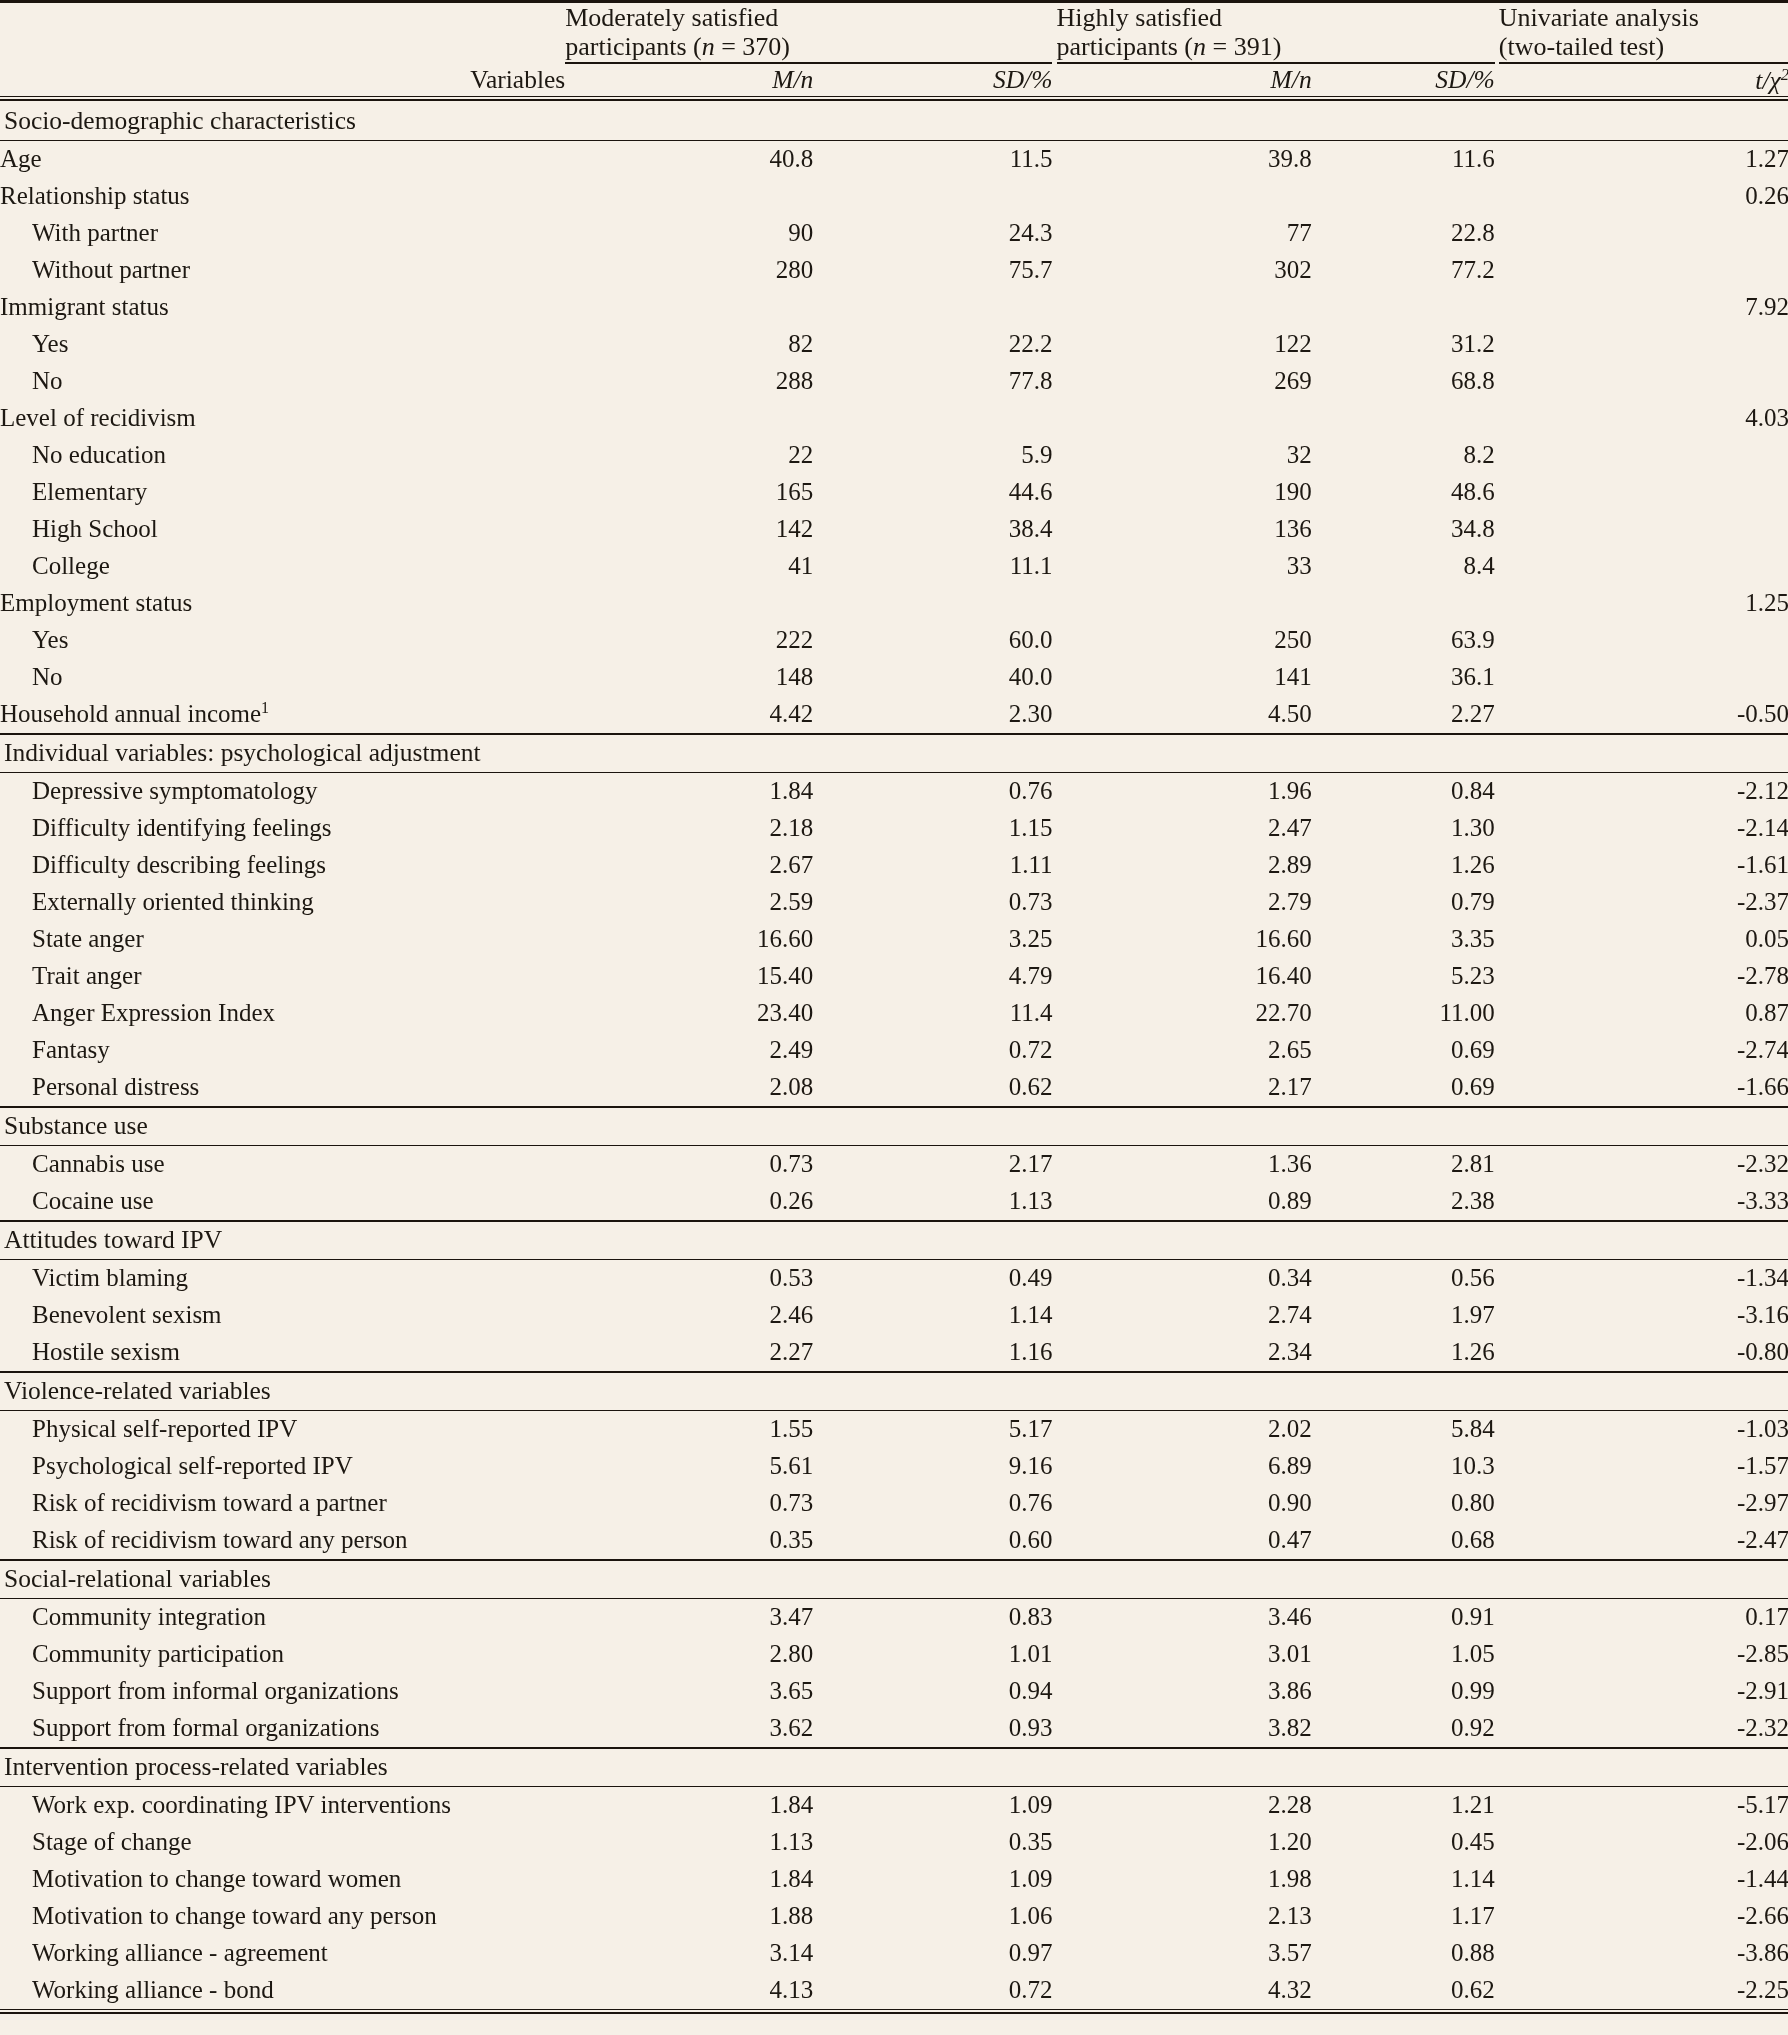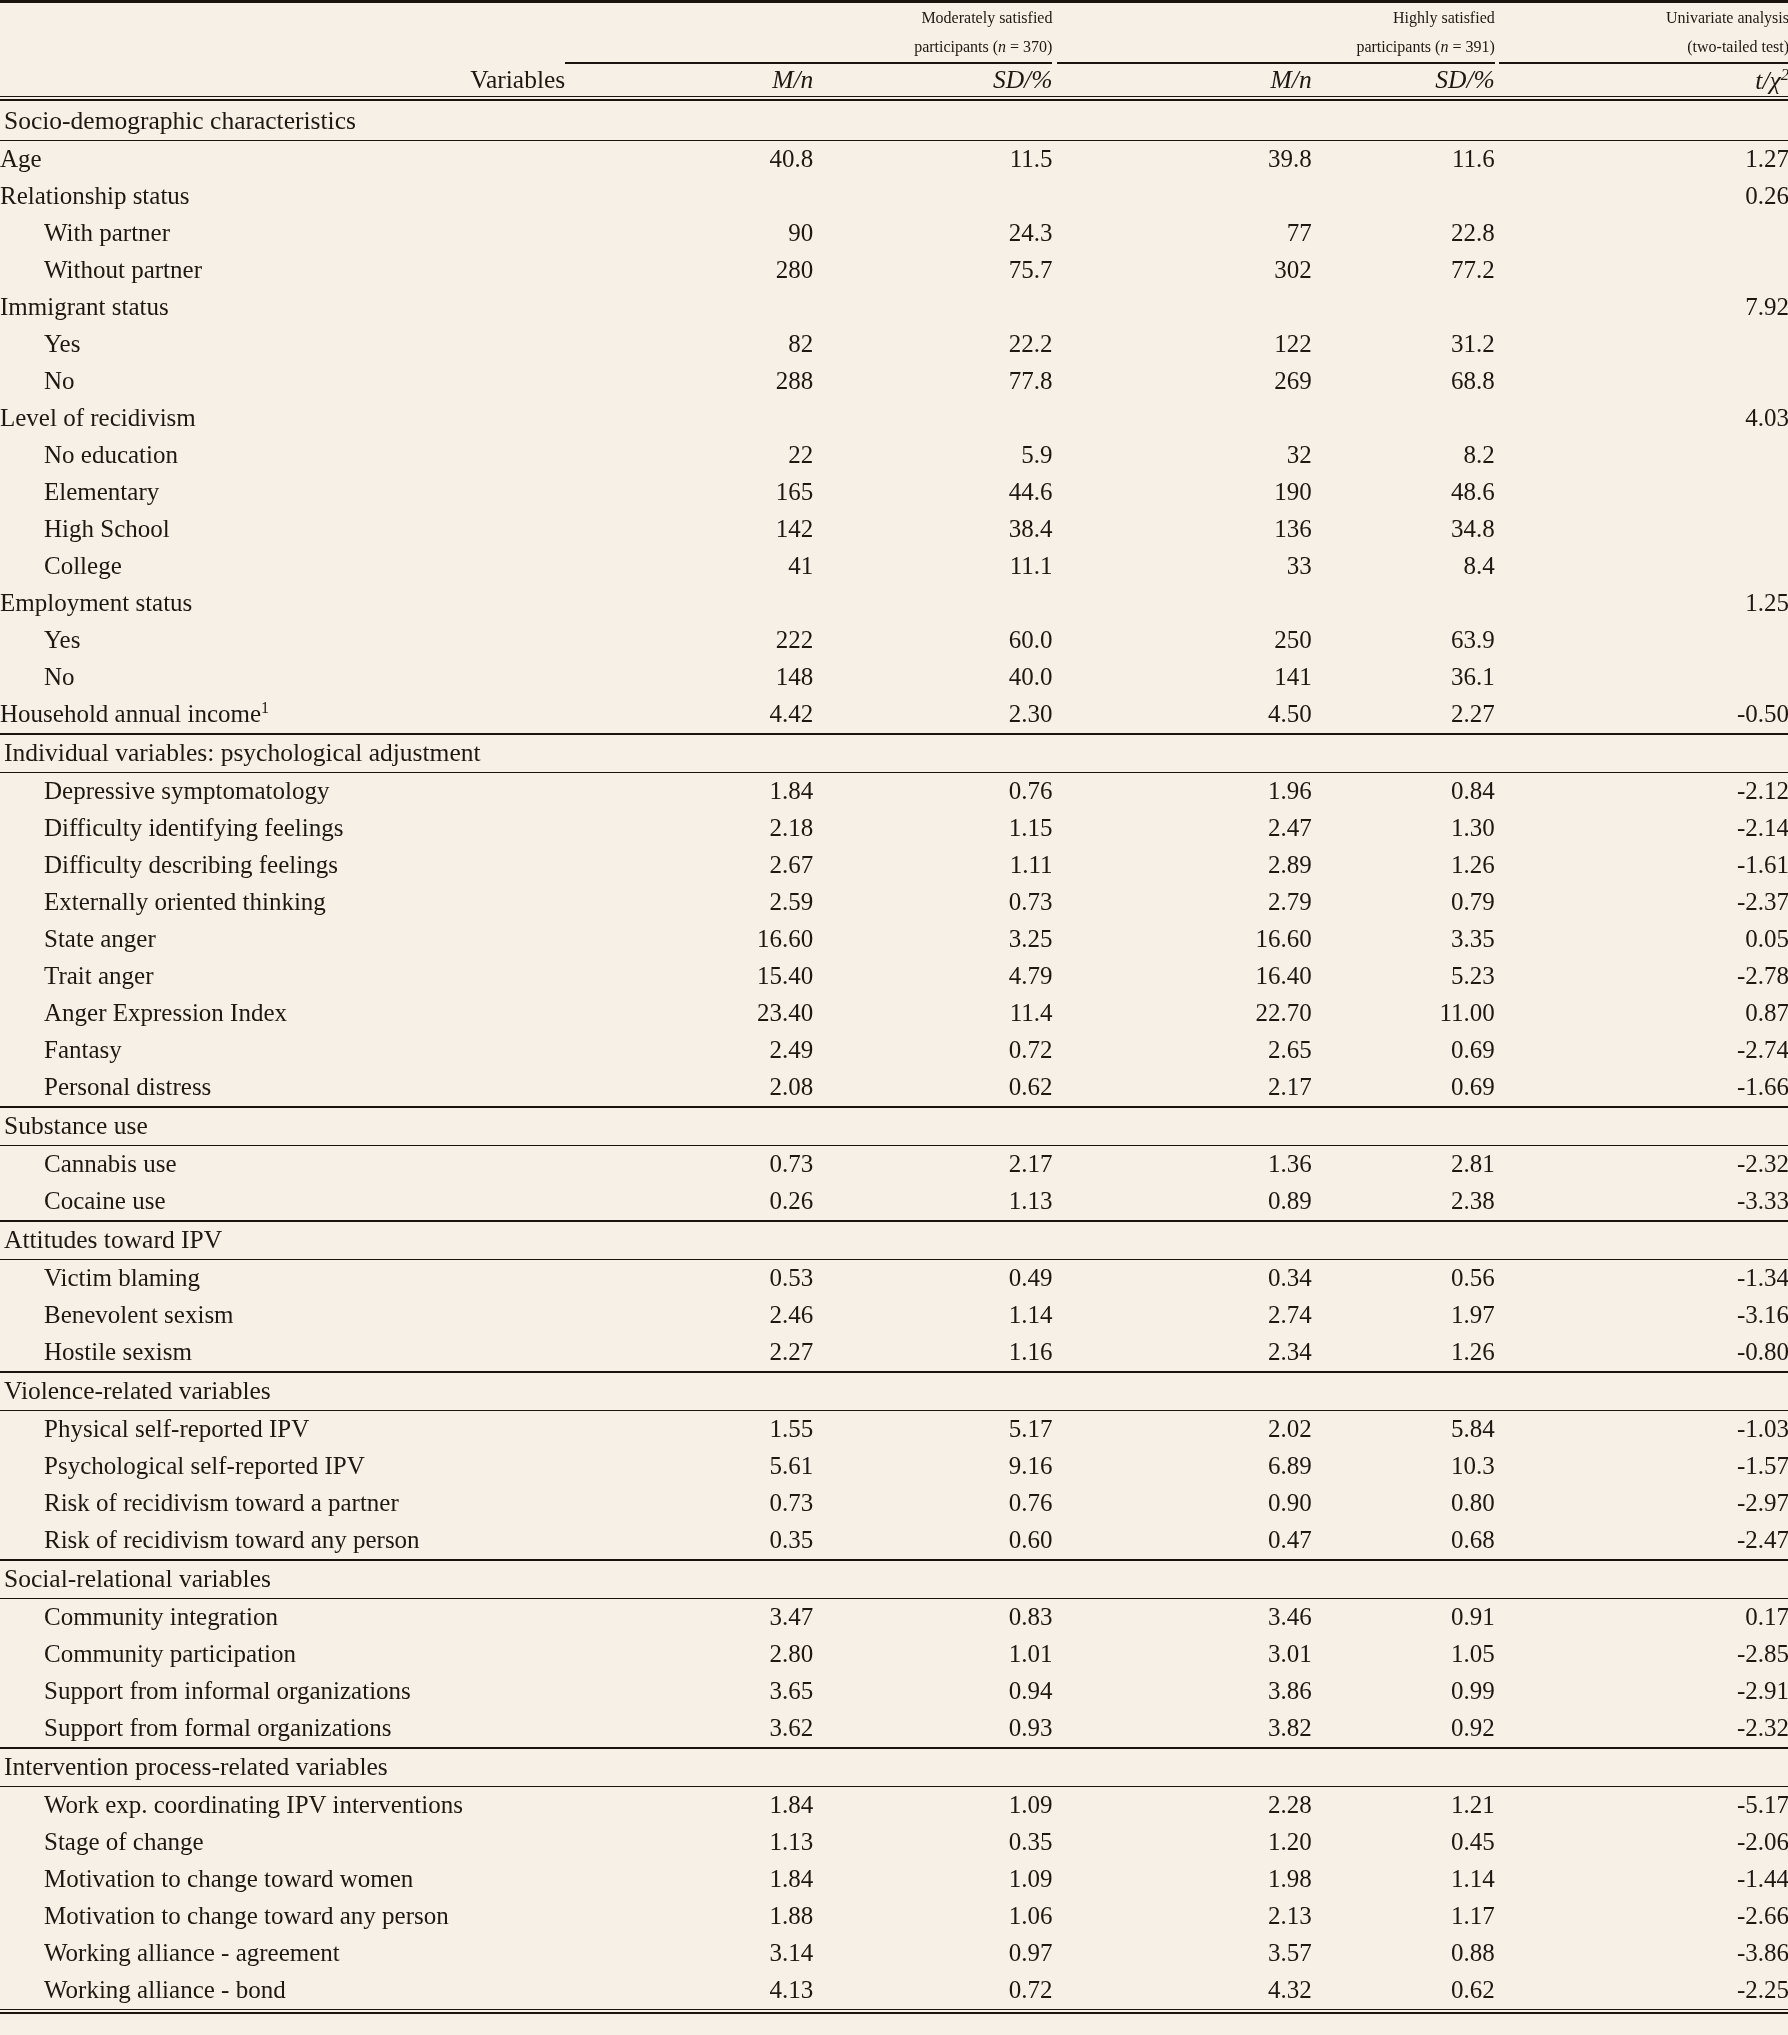--- a/index.html
+++ b/index.html
@@ -29,22 +29,22 @@
   tr.rule-top td{height:3.4px;background:var(--rule);}
   tr.rule-double td, tr.rule-bottom td{
     height:6.2px;
     background:linear-gradient(to bottom,var(--rule) 0 1.4px,transparent 1.4px 2.8px,var(--rule) 2.8px 4.8px,transparent 4.8px 6.2px);
   }
 
   
   tr.group-row td{vertical-align:top;}
   td.group-head{
     border-bottom:2.1px solid var(--rule);
-    text-align:right;
-    font-size:16px;
+    text-align:left;
+    font-size:26px;
     line-height:29px;
     height:59px;
     padding-top:4.1px;
     margin-top:20px;
   }
   td.group-head .gh-line{white-space:nowrap;}
   td.gh-pad1{padding-left:20.7px;}
   td.gh-pad2{padding-left:41px;}
   td.gh-pad3{padding-left:55px;}
 
@@ -70,21 +70,21 @@
   }
   tr.section-row.first td{border-top:none;}
 
   
   tr.data-row td{
     height:37px;
     font-size:25px;
     vertical-align:middle;
   }
   td.c-var{text-align:left;padding-left:9.6px;}
-  td.c-var.indent{padding-left:44px;}
+  td.c-var.indent{padding-left:32px;}
   td.c-var sup{font-size:16px;}
   td.c-num{text-align:right;white-space:nowrap;}
   td.p-m1{padding-right:103px;}
   td.p-sd1{padding-right:107px;}
   td.p-m2{padding-right:90px;}
   td.p-sd2{padding-right:45px;}
   td.p-t{padding-right:90px;}
   .tval{position:relative;white-space:nowrap;}
 </style>
 </head>

